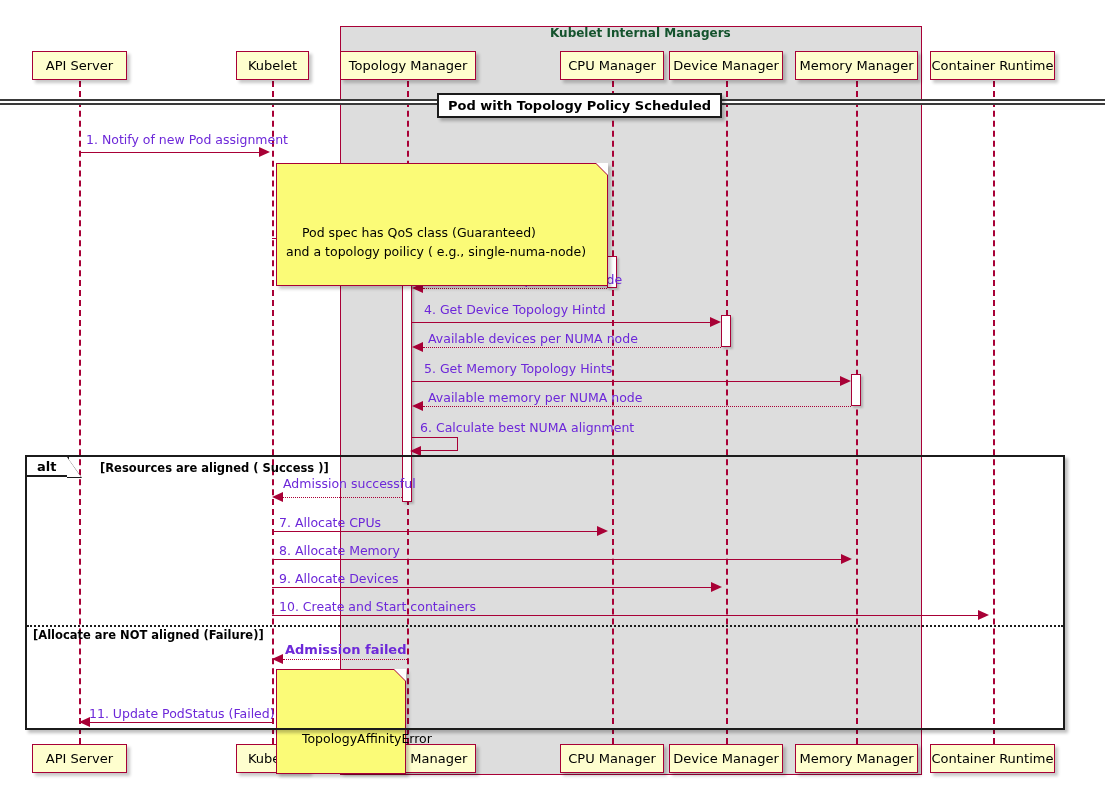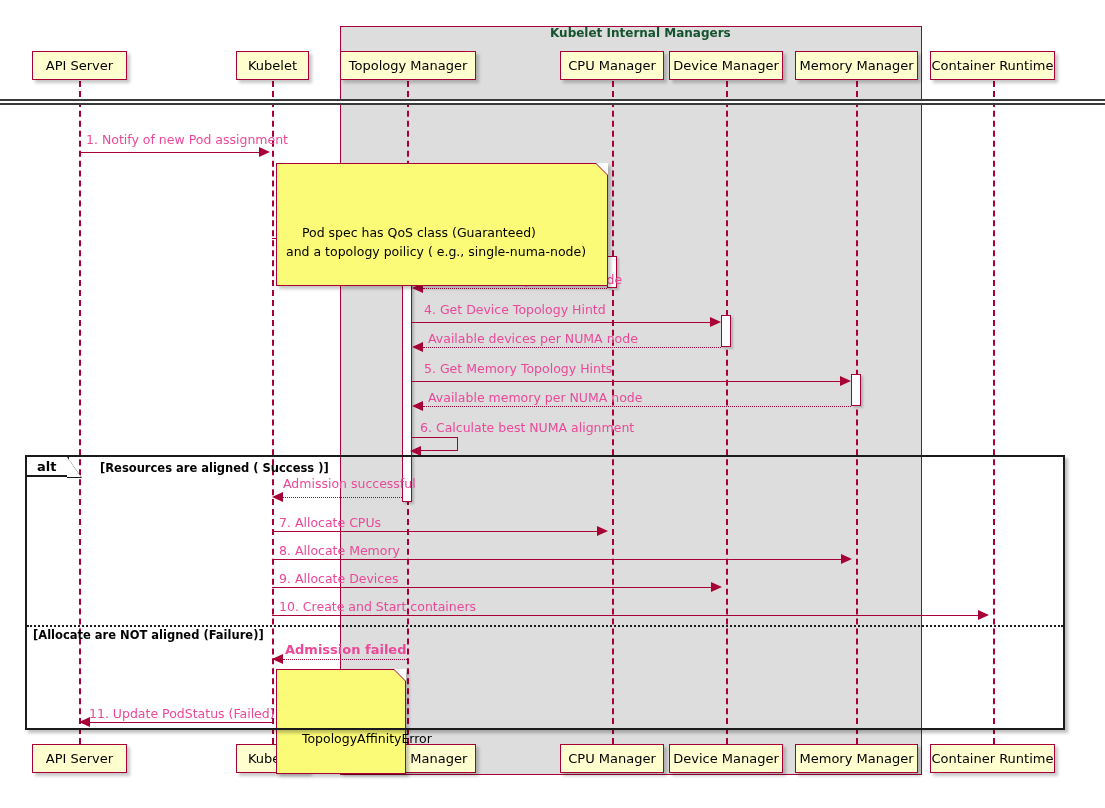--- a/index.html
+++ b/index.html
@@ -89,21 +89,21 @@
     border-left: 11px solid #A80036;
   }
   .arrowhead.left {
     border-top: 5px solid transparent;
     border-bottom: 5px solid transparent;
     border-right: 11px solid #A80036;
   }
   .msglabel {
     position: absolute;
     font-size: 12.5px;
-    color: #ec4899;
+    color: #6d28d9;
     white-space: nowrap;
     z-index: 5;
   }
   .msglabel.bold { font-weight: bold; font-size: 13px; }
 
   
   .selfmsg {
     position: absolute;
     border: 1.4px solid #A80036;
     border-left: none;
@@ -251,20 +251,21 @@
     <span>Device Manager</span>
   </div>
   <div class="participant" style="left:795px; top:51px; width:123px;">
     <span>Memory Manager</span>
   </div>
   <div class="participant" style="left:930px; top:51px; width:125px;">
     <span>Container Runtime</span>
   </div>
 
   <div class="divider-rule" style="top:99px;"></div>
+  <div class="divider-label" style="left:437px; top:93px;">Pod with Topology Policy Scheduled</div>
 
   <div class="activation" style="left:402px; top:232px; height:270px;"></div>
   <div class="activation" style="left:607px; top:256px; height:32px;"></div>
   <div class="activation" style="left:721px; top:315px; height:32px;"></div>
   <div class="activation" style="left:851px; top:374px; height:32px;"></div>
 
   <div class="msglabel" style="left:86px; top:132px;">1. Notify of new Pod assignment</div>
   <div class="arrowline" style="left:79px; top:152px; width:180px;"></div>
   <div class="arrowhead right" style="left:259px; top:147px;"></div>
 

